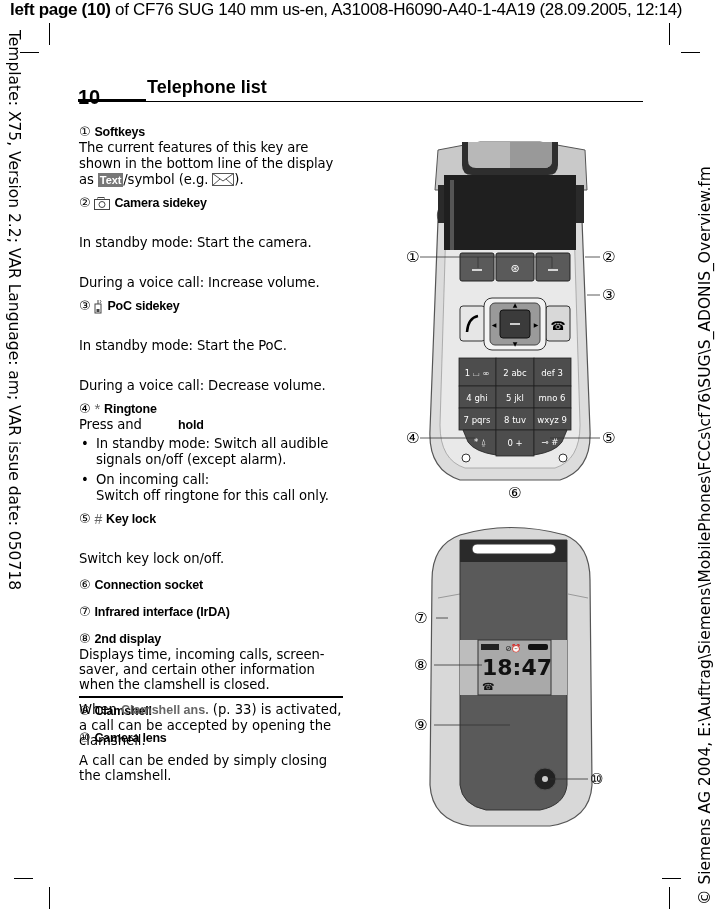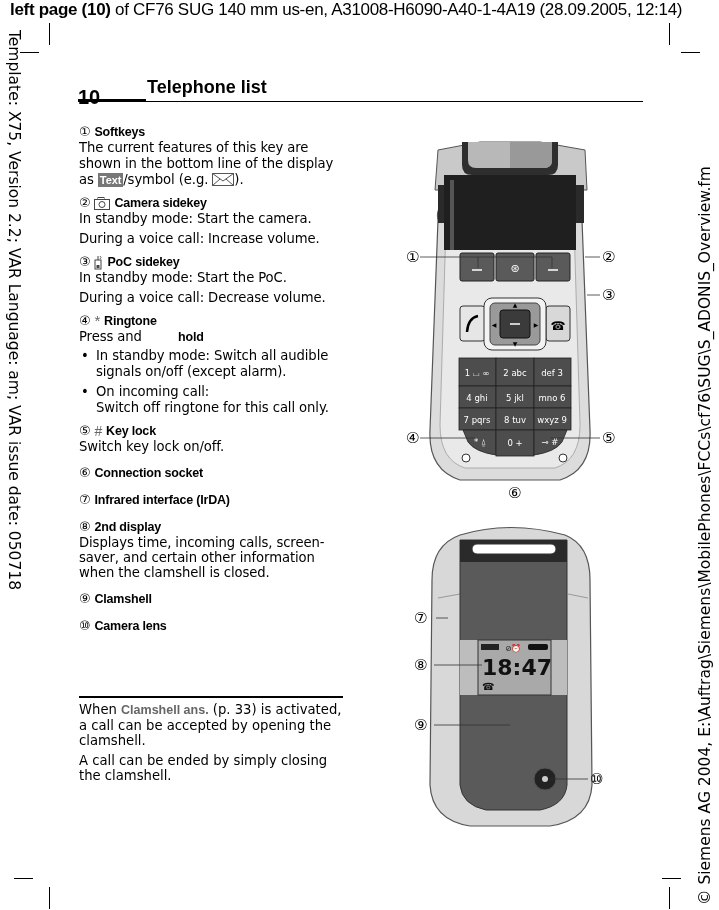--- a/index.html
+++ b/index.html
@@ -15,21 +15,21 @@
   .hdr-num{left:78px;top:86px;font-family:"Liberation Sans",sans-serif;font-weight:bold;font-size:20px;}
   .hdr-title{left:147px;top:77px;font-family:"Liberation Sans",sans-serif;font-weight:bold;font-size:18px;text-align:right;}
   .hdr-rule{left:78px;top:101px;width:565px;height:1px;background:#000;}
   .hdr-rule-thick{left:78px;top:99px;width:68px;height:3px;background:#000;}
   .col{left:79px;top:124px;width:268px;font-size:13.4px;line-height:16px;}
   .item{margin:0 0 7px 0;}
   .item-title{font-family:"Liberation Sans",sans-serif;font-weight:bold;font-size:12.5px;letter-spacing:-0.2px;display:flex;align-items:center;gap:4px;}
   .num{font-family:"DejaVu Sans",sans-serif;font-weight:normal;font-size:13px;}
   .txt{font-size:13.2px;line-height:16px;letter-spacing:-0.1px;}
   .txt b{font-family:"Liberation Sans",sans-serif;font-size:12.5px;padding-left:32px;}
-  .line{margin-bottom:4px;}
+  .line{margin-bottom:4px;margin-top:24px;}
   ul{margin:3px 0 0 0;padding:0;list-style:none;}
   li{position:relative;padding-left:17px;margin-bottom:4px;}
   li:before{content:"•";position:absolute;left:2px;top:0;}
   .softbadge{display:inline-block;background:#777;color:#fff;font-family:"Liberation Sans",sans-serif;font-weight:bold;font-size:11px;padding:0 2px;line-height:14px;}
   .env{display:inline-block;width:22px;height:13px;vertical-align:-2px;}
   .note{left:79px;top:696px;width:264px;border-top:2px solid #000000;padding-top:4px;font-size:13.2px;line-height:15px;}
   .note .menu{font-family:"Liberation Sans",sans-serif;font-weight:bold;color:#666;font-size:12.5px;}
   .note p{margin:0 0 5px 0;}
   .callout{font-family:"DejaVu Sans",sans-serif;font-size:15px;}
   svg text{font-family:"DejaVu Sans",sans-serif;}

